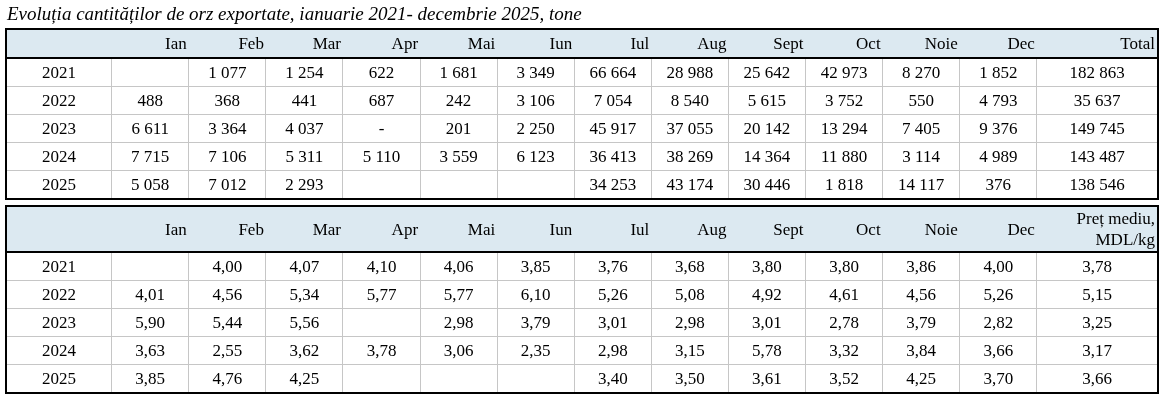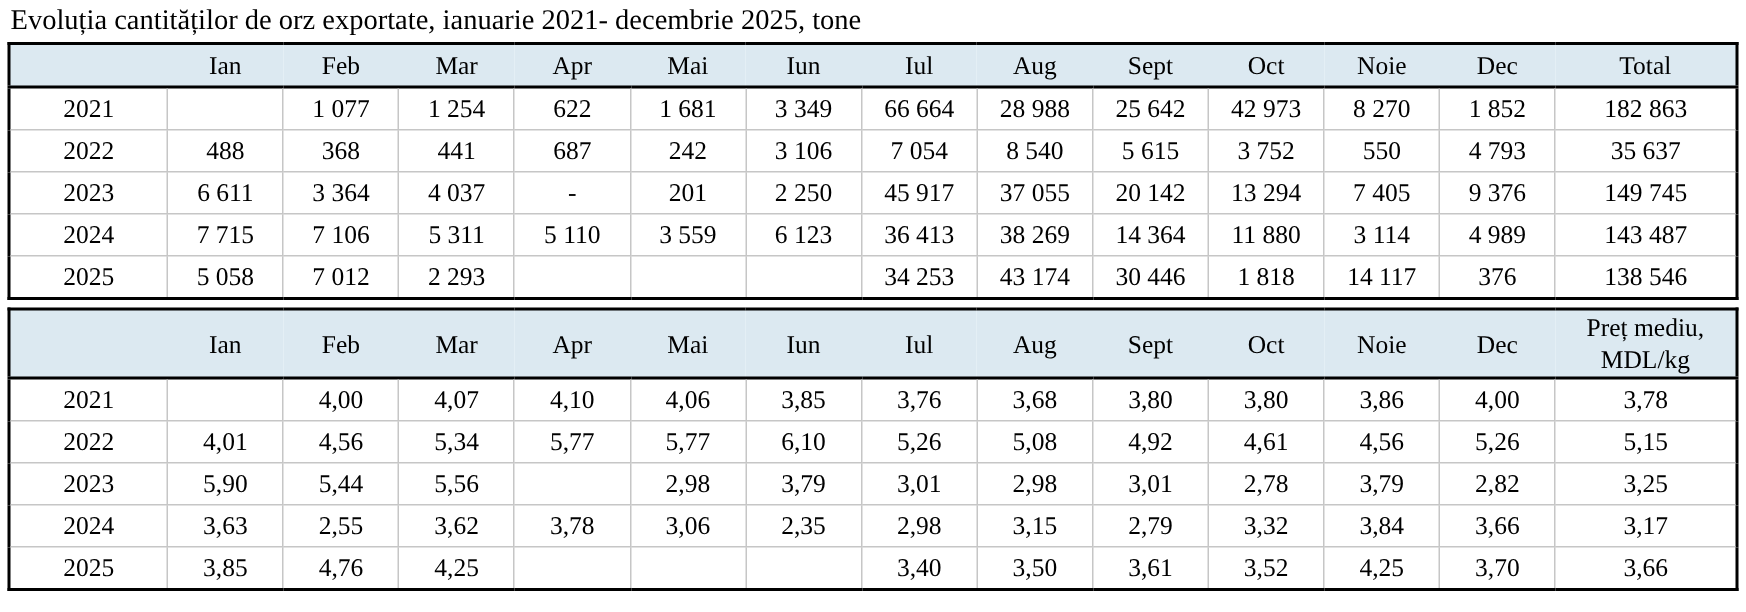--- a/index.html
+++ b/index.html
@@ -1,25 +1,25 @@
 <!DOCTYPE html>
 <html><head>
 <meta charset="utf-8">
 <style>
   html,body{margin:0;padding:0;background:#ffffff;}
   body{font-family:"Liberation Serif","DejaVu Serif",serif;color:#000;}
   .page{width:1164px;height:408px;box-sizing:border-box;padding:1px 5px 0 5px;overflow:hidden;}
-  .tbl-title{font-size:19px;line-height:24px;margin:1px 0 2px 2px;white-space:nowrap;}
+  .tbl-title{font-style:italic;font-size:19px;line-height:24px;margin:1px 0 2px 2px;white-space:nowrap;}
   table{border-collapse:collapse;width:100%;table-layout:fixed;}
   table{border:2px solid #000;}
   thead th{
     background:#dce9f1;
     font-weight:normal;
     font-size:17px;
-    text-align:center;
+    text-align:right;
     padding:0 2px;
     border-bottom:2.5px solid #000;
     height:27px;
     line-height:19px;
   }
   tbody td{
     border:1px solid #c6c6c6;
     font-size:17px;
     text-align:center;
     height:27px;
@@ -221,21 +221,21 @@
         <tr>
           <td>2024</td>
           <td>3,63</td>
           <td>2,55</td>
           <td>3,62</td>
           <td>3,78</td>
           <td>3,06</td>
           <td>2,35</td>
           <td>2,98</td>
           <td>3,15</td>
-          <td>2,79</td>
+          <td>5,78</td>
           <td>3,32</td>
           <td>3,84</td>
           <td>3,66</td>
           <td>3,17</td>
         </tr>
         <tr>
           <td>2025</td>
           <td>3,85</td>
           <td>4,76</td>
           <td>4,25</td>

